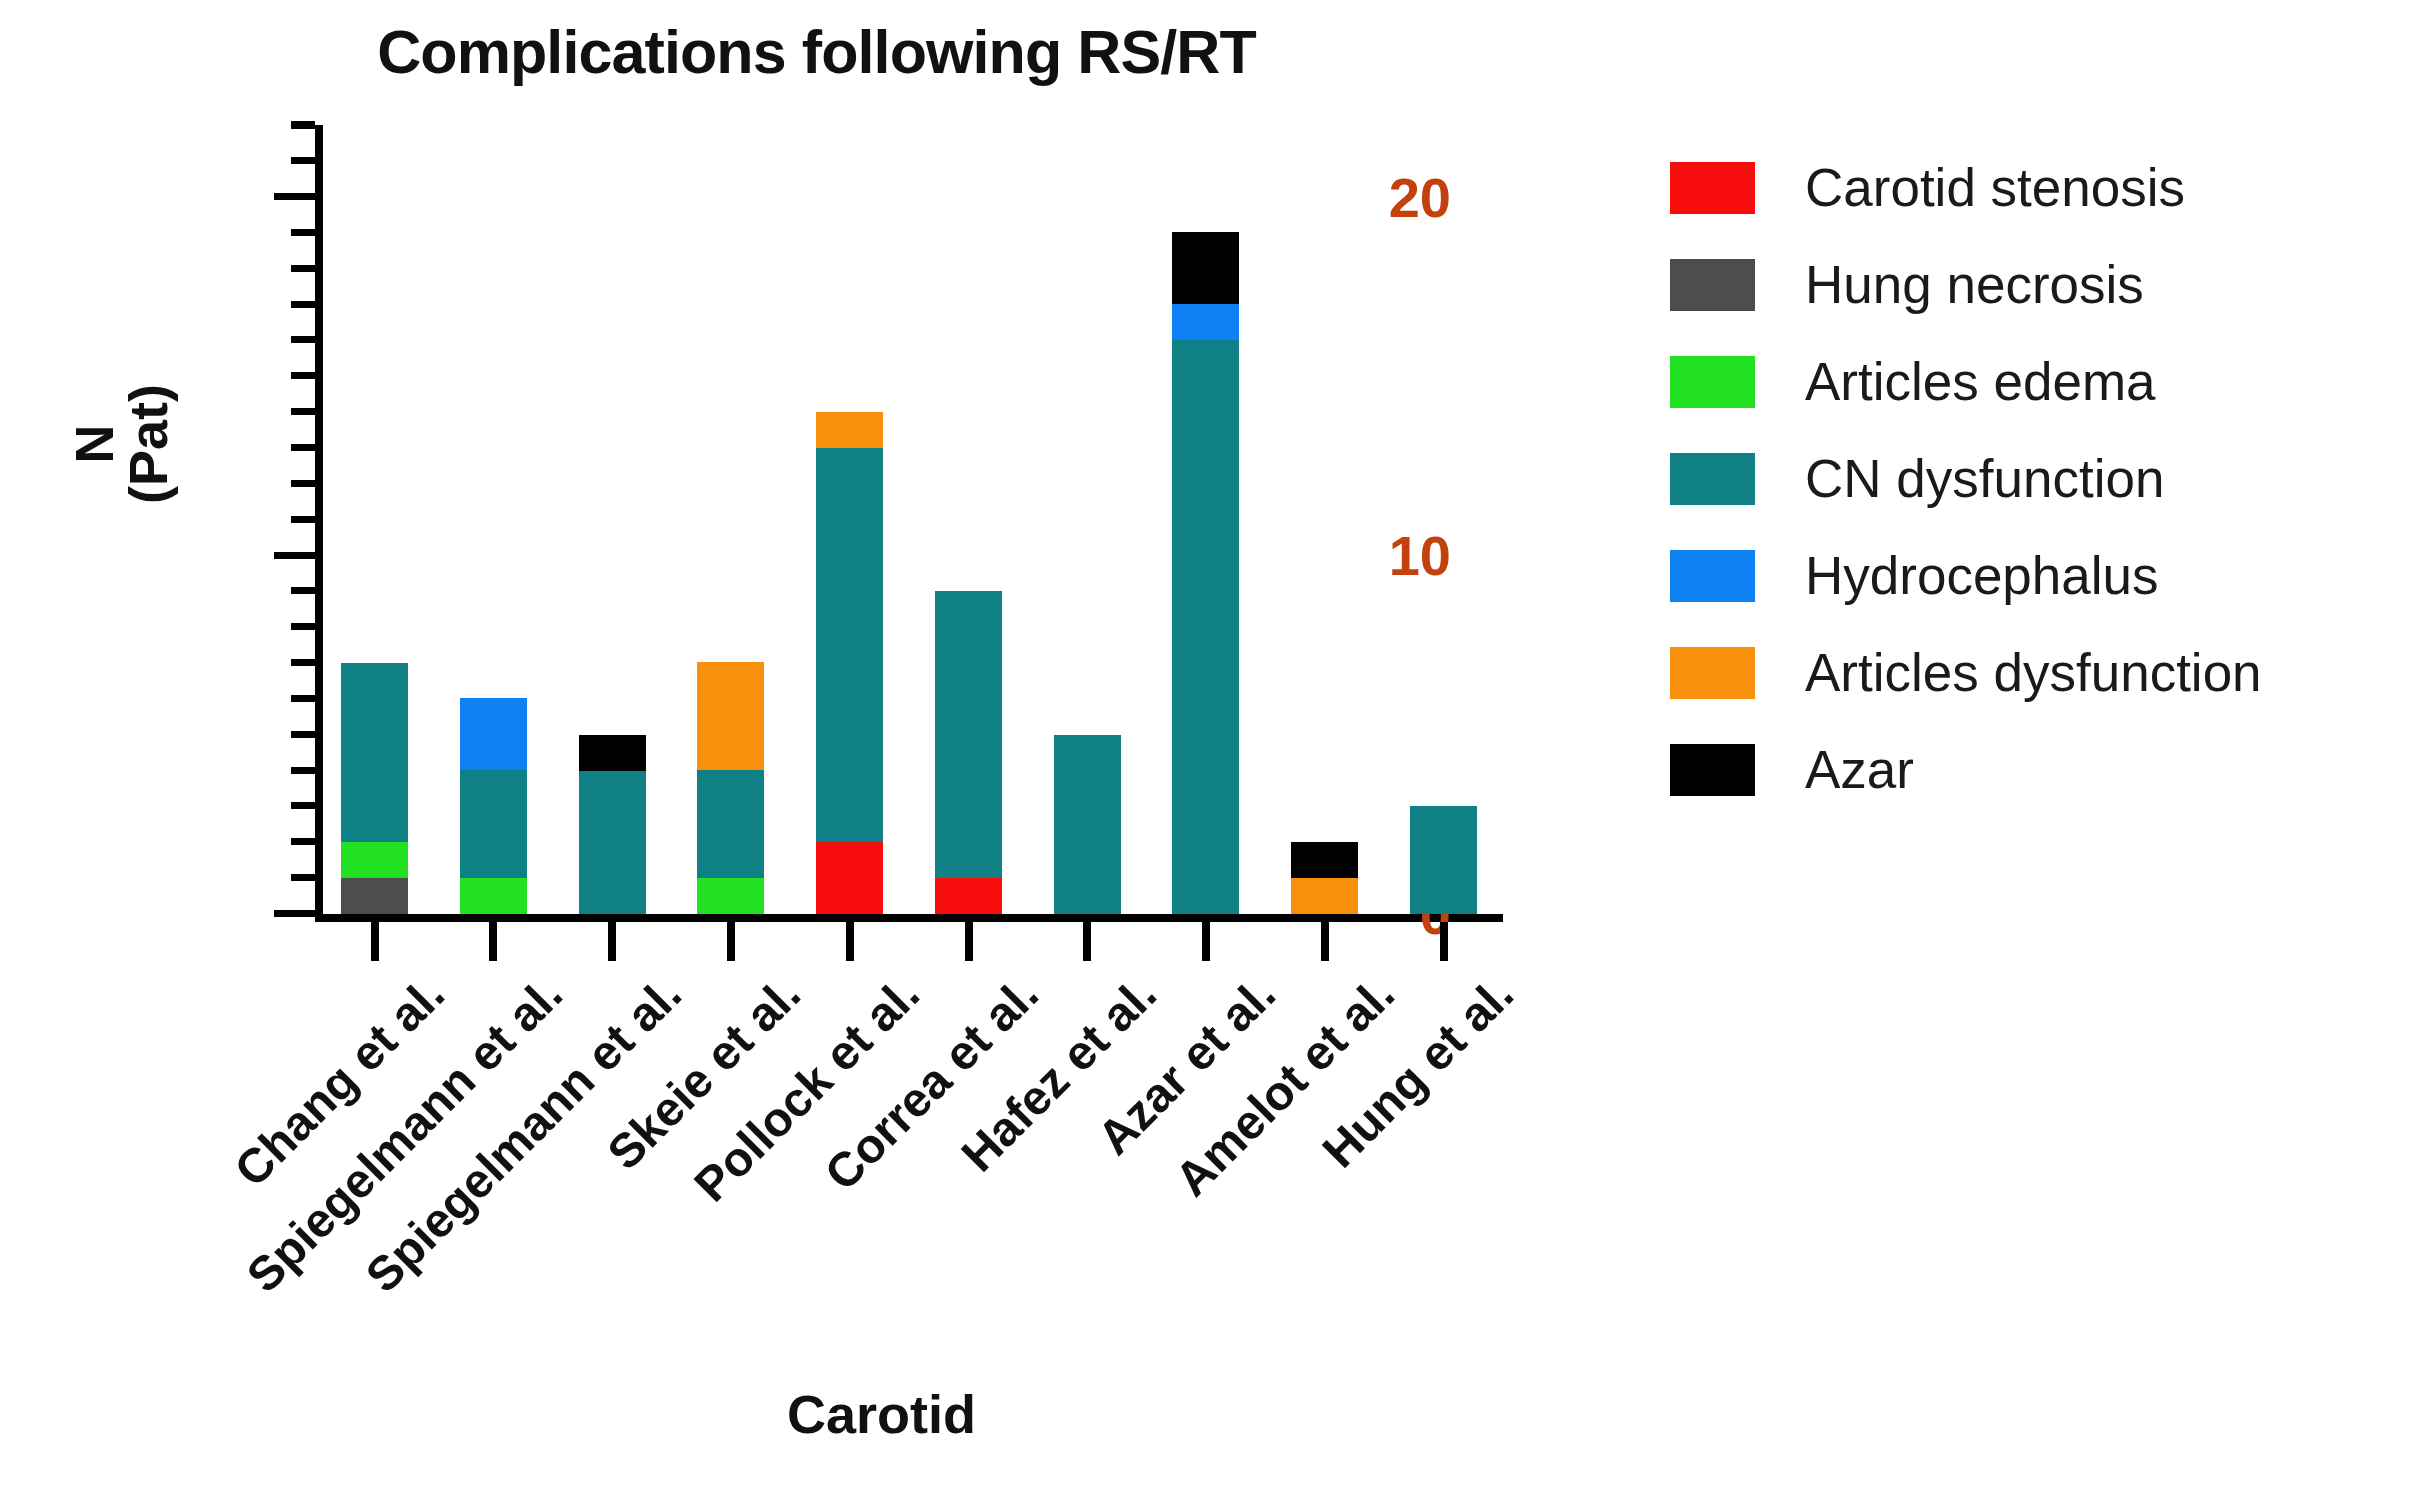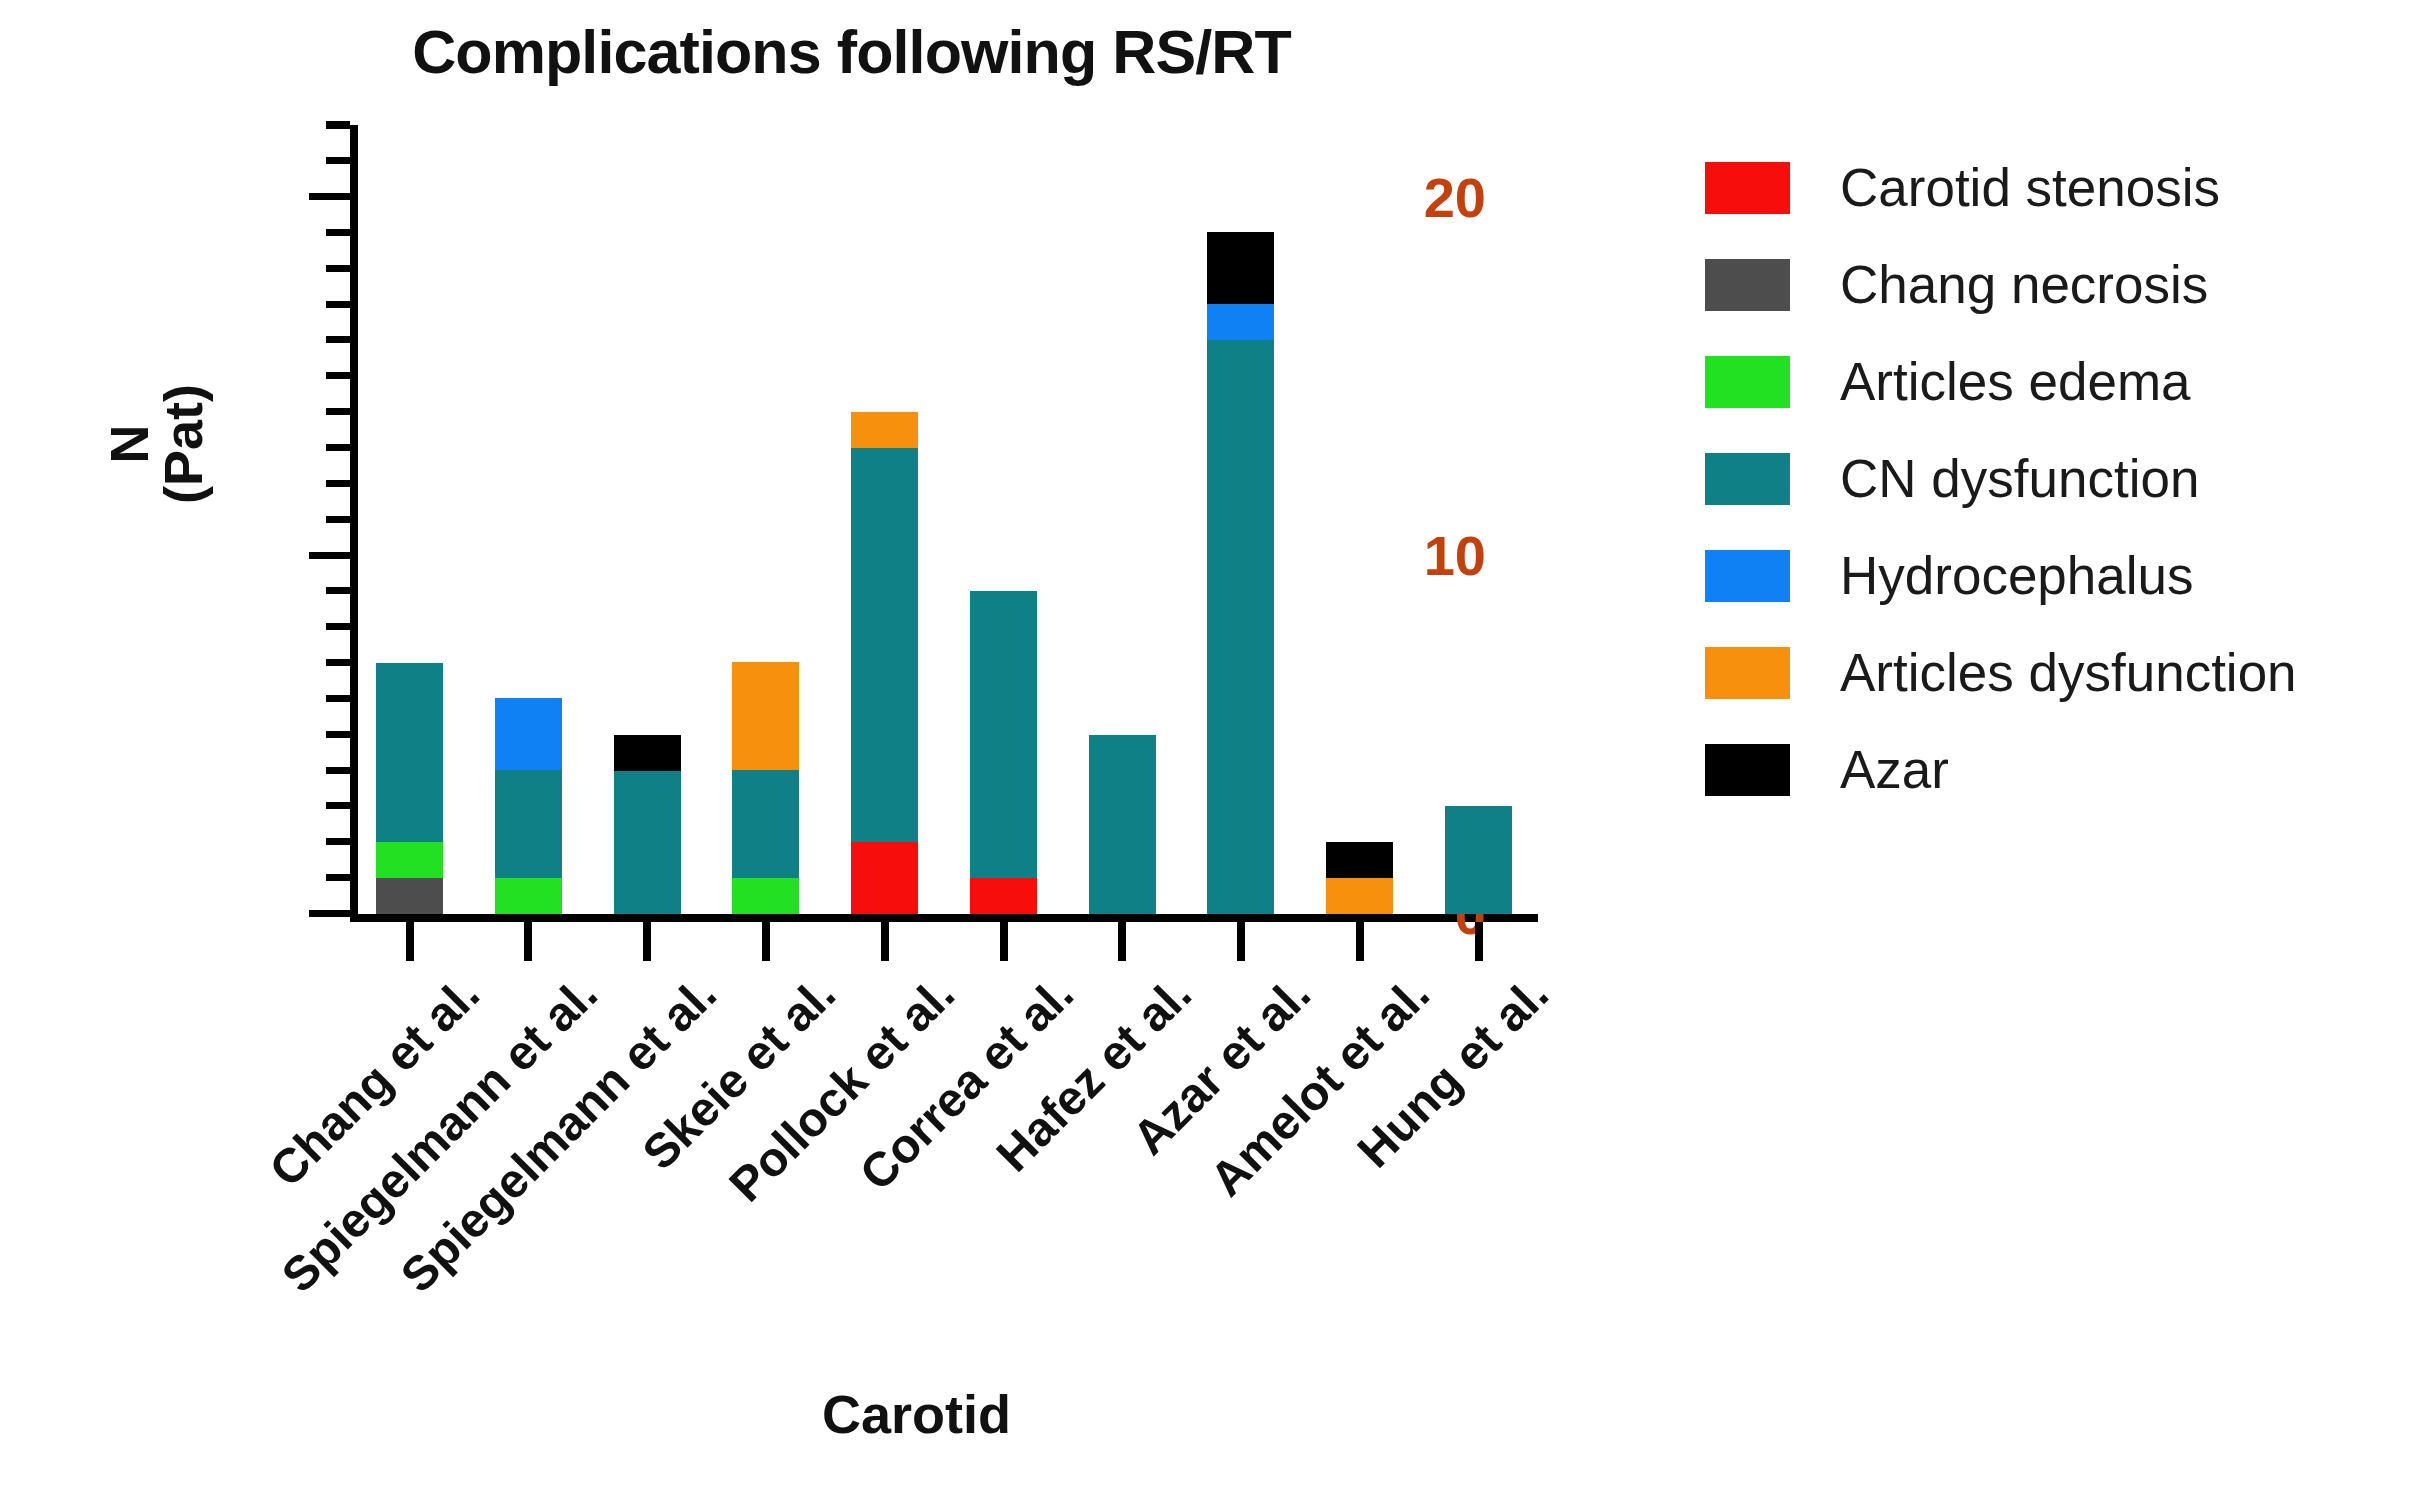--- a/index.html
+++ b/index.html
@@ -3,21 +3,21 @@
 <meta charset="utf-8">
 <style>
   html, body { margin:0; padding:0; }
   body {
     width:2413px; height:1506px;
     background:#ffffff;
     font-family:"Liberation Sans", sans-serif;
     overflow:hidden;
     position:relative;
   }
-  #figure { position:absolute; inset:0;margin-left:35px; }
+  #figure { position:absolute; inset:0; }
 
   
   #chart-title {
     position:absolute;
     left:0; top:16.7px; width:1633px;
     text-align:center;
     font-size:61px;
     font-weight:bold;
     color:#111111;
     letter-spacing:-0.9px;
@@ -241,21 +241,21 @@
 
   <div id="x-axis-title">Carotid</div>
 
   <div id="legend">
       <div class="legend-item">
         <div class="legend-swatch" style="background: rgb(248, 13, 13);"></div>
         <div class="legend-label">Carotid stenosis</div>
       </div>
       <div class="legend-item">
         <div class="legend-swatch" style="background: rgb(77, 77, 77);"></div>
-        <div class="legend-label">Chang necrosis</div>
+        <div class="legend-label">Hung necrosis</div>
       </div>
       <div class="legend-item">
         <div class="legend-swatch" style="background: rgb(34, 224, 34);"></div>
         <div class="legend-label">Articles edema</div>
       </div>
       <div class="legend-item">
         <div class="legend-swatch" style="background: rgb(15, 129, 134);"></div>
         <div class="legend-label">CN dysfunction</div>
       </div>
       <div class="legend-item">

